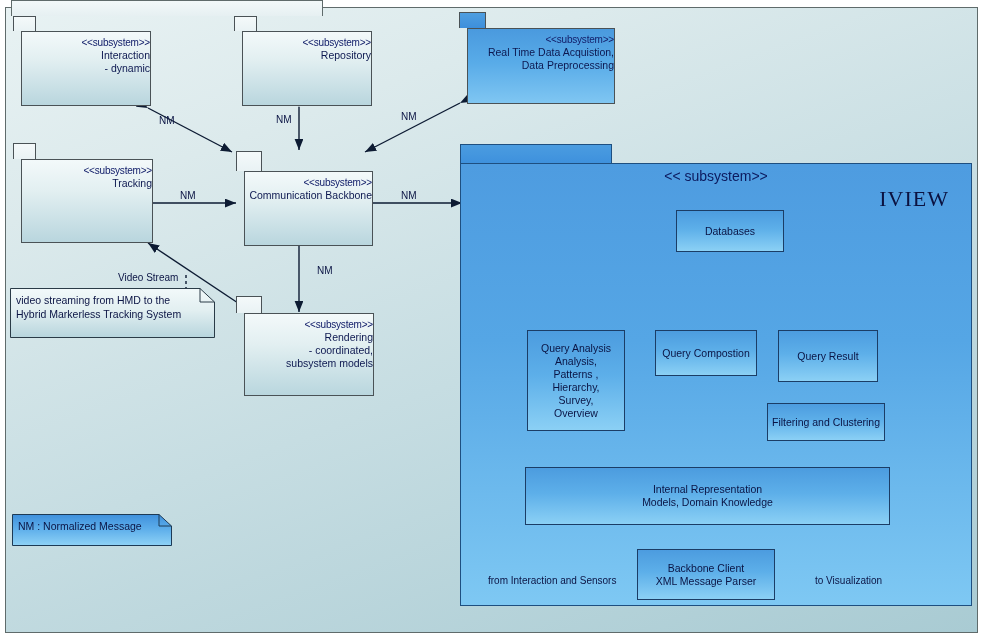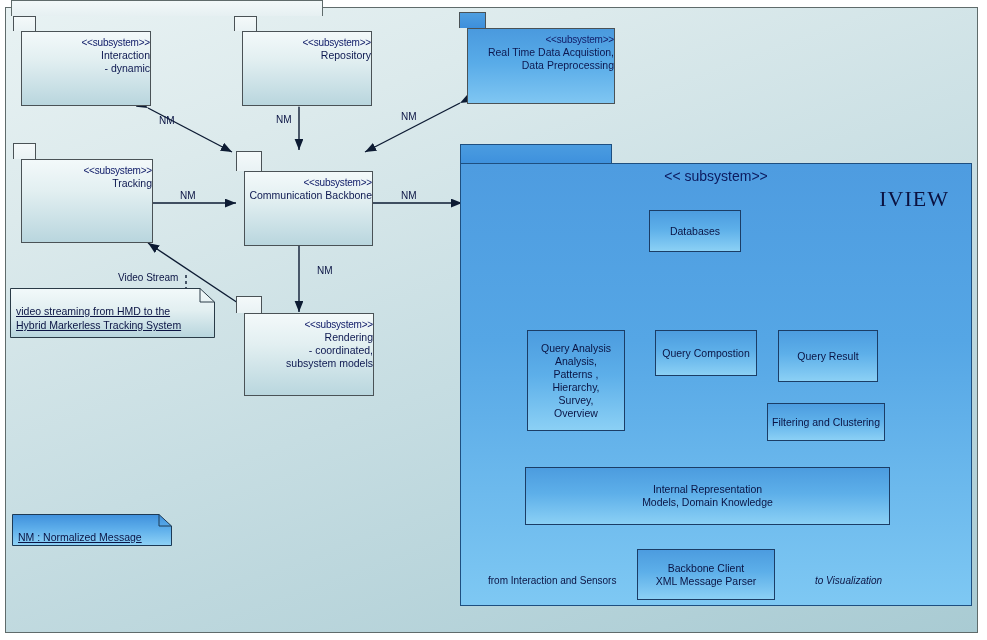--- a/index.html
+++ b/index.html
@@ -120,26 +120,25 @@
   }
 
   
   .note { position: absolute; }
   .note .shape {
     position: absolute; left: 0; top: 0;
     width: 100%; height: 100%;
   }
   .note .txt {
     position: absolute;
-    left: 6px; top: 16px; right: 8px;
+    left: 6px; top: 5px; right: 8px;
     font-size: 10.5px;
     line-height: 14px;
     color: #0b1444;
     white-space: pre-line;
-    text-decoration: underline;
   }
 
   
   .lbl {
     position: absolute;
     font-size: 10px;
     color: #0b1444;
     white-space: nowrap;
   }
 
@@ -260,21 +259,21 @@
   </div>
 
   <div class="iview" style="left:460px; top:144px;">
     <div class="tab"></div>
     <div class="body">
       <div class="stereo">&lt;&lt; subsystem&gt;&gt;</div>
       <div class="title">IVIEW</div>
     </div>
   </div>
 
-  <div class="node" style="left:649px; top:210px; width:92px; height:42px;">Databases</div>
+  <div class="node" style="left:676px; top:210px; width:108px; height:42px;">Databases</div>
 
   <div class="node" style="left:527px; top:330px; width:98px; height:101px;">Query Analysis
 Analysis,
 Patterns ,
 Hierarchy,
 Survey,
 Overview</div>
 
   <div class="node" style="left:655px; top:330px; width:102px; height:46px;">Query Compostion</div>
 
@@ -320,15 +319,15 @@
   </div>
 
   <div class="lbl" style="left:159px; top:115px;">NM</div>
   <div class="lbl" style="left:276px; top:114px;">NM</div>
   <div class="lbl" style="left:401px; top:111px;">NM</div>
   <div class="lbl" style="left:180px; top:190px;">NM</div>
   <div class="lbl" style="left:401px; top:190px;">NM</div>
   <div class="lbl" style="left:317px; top:265px;">NM</div>
   <div class="lbl" style="left:118px; top:272px;">Video Stream</div>
   <div class="lbl" style="left:488px; top:575px;">from Interaction and Sensors</div>
-  <div class="lbl" style="left:815px; top:575px;font-style:italic;">to Visualization</div>
+  <div class="lbl" style="left:815px; top:575px;">to Visualization</div>
 
 </div>
 
 </body></html>

